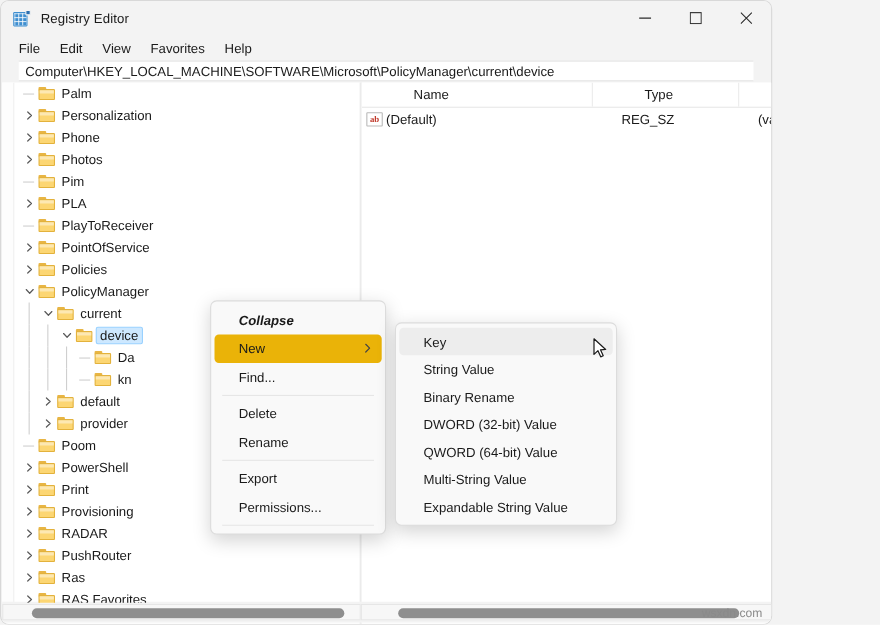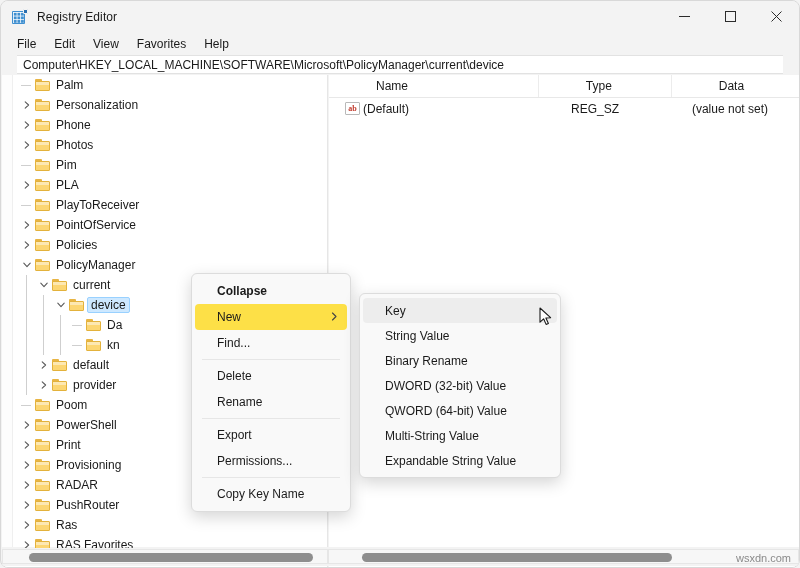--- a/index.html
+++ b/index.html
@@ -14,21 +14,21 @@
     font-size: 12px;
     color: #1a1a1a;
     overflow: hidden;
     position: relative;
   }
 
   
   #window {
     position: absolute;
     left: 0; top: 0;
-    width: 800px; height: 568px;
+    width: 702px; height: 568px;
     background: #f3f3f3;
     border: 1px solid #d8d8d8;
     border-radius: 8px;
     box-sizing: border-box;
     overflow: hidden;
   }
 
   
   #titlebar {
     height: 31px;
@@ -259,21 +259,21 @@
     align-items: center;
     padding-left: 7px;
     box-sizing: border-box;
     border-right: 1px solid #ececec;
     margin-left: 40px;
   }
   .col-name { width: 229px; }
   .col-type { width: 124px; }
   .col-data { width: 118px; border-right: none; }
 
-  #list-rows { position: relative; margin-left: 12px; }
+  #list-rows { position: relative; }
   .list-row {
     height: 21px;
     display: flex;
     align-items: center;
     font-size: 12px;
     color: #1a1a1a;
   }
   .cell {
     height: 21px;
     display: flex;
@@ -344,22 +344,22 @@
     height: 26px;
     display: flex;
     align-items: center;
     padding: 0 10px 0 22px;
     font-size: 12px;
     color: #1a1a1a;
     position: relative;
     margin: 0 3px;
     border-radius: 4px;
   }
-  .ctx-item.bold { font-weight: bold; }
-  .ctx-item.hl { background: #fde047; }
+  .ctx-item.bold { font-weight: bold; font-style: italic; }
+  .ctx-item.hl { background: #eab308; }
   .ctx-item .chev {
     position: absolute;
     right: 9px; top: 50%;
     transform: translateY(-50%);
     color: #444;
   }
   .ctx-sep {
     height: 1px;
     background: #e6e6e6;
     margin: 3px 10px;
@@ -807,23 +807,20 @@
         <span>Rename</span>
       </div>
       <div class="ctx-sep"></div>
       <div class="ctx-item">
         <span>Export</span>
       </div>
       <div class="ctx-item">
         <span>Permissions...</span>
       </div>
       <div class="ctx-sep"></div>
-      <div class="ctx-item">
-        <span>Copy Key Name</span>
-      </div>
     </div>
 
   <div id="sub-menu">
       <div class="sub-item hl">Key</div>
       <div class="sub-item">String Value</div>
       <div class="sub-item">Binary Rename</div>
       <div class="sub-item">DWORD (32-bit) Value</div>
       <div class="sub-item">QWORD (64-bit) Value</div>
       <div class="sub-item">Multi-String Value</div>
       <div class="sub-item">Expandable String Value</div>

